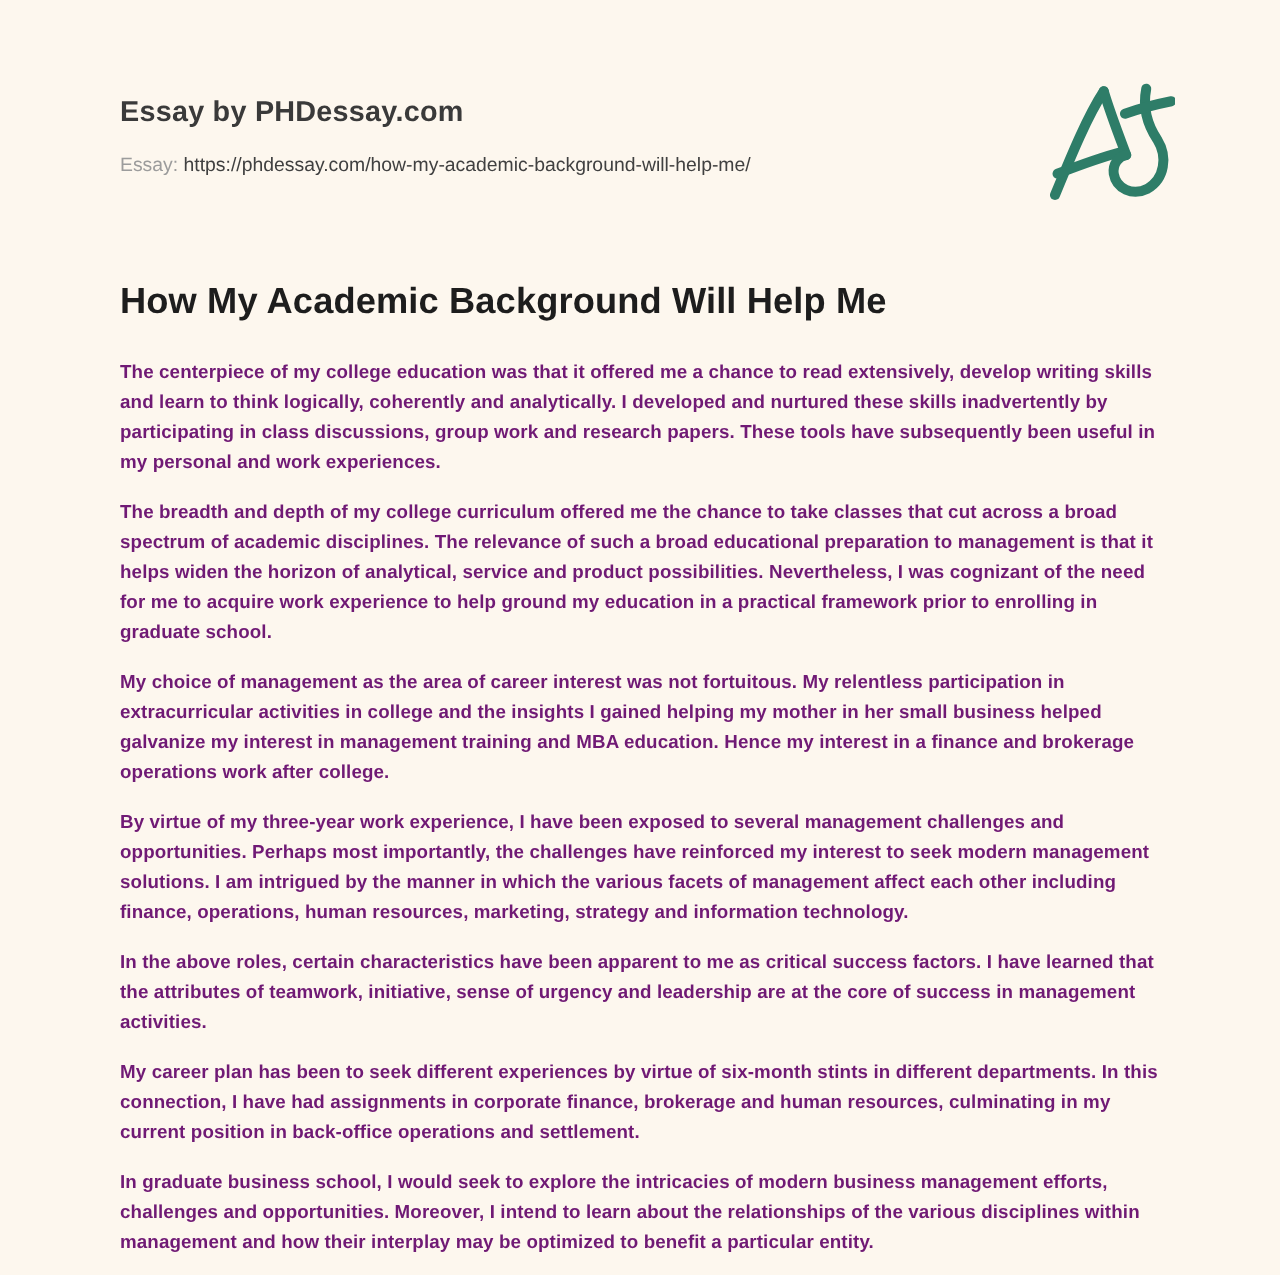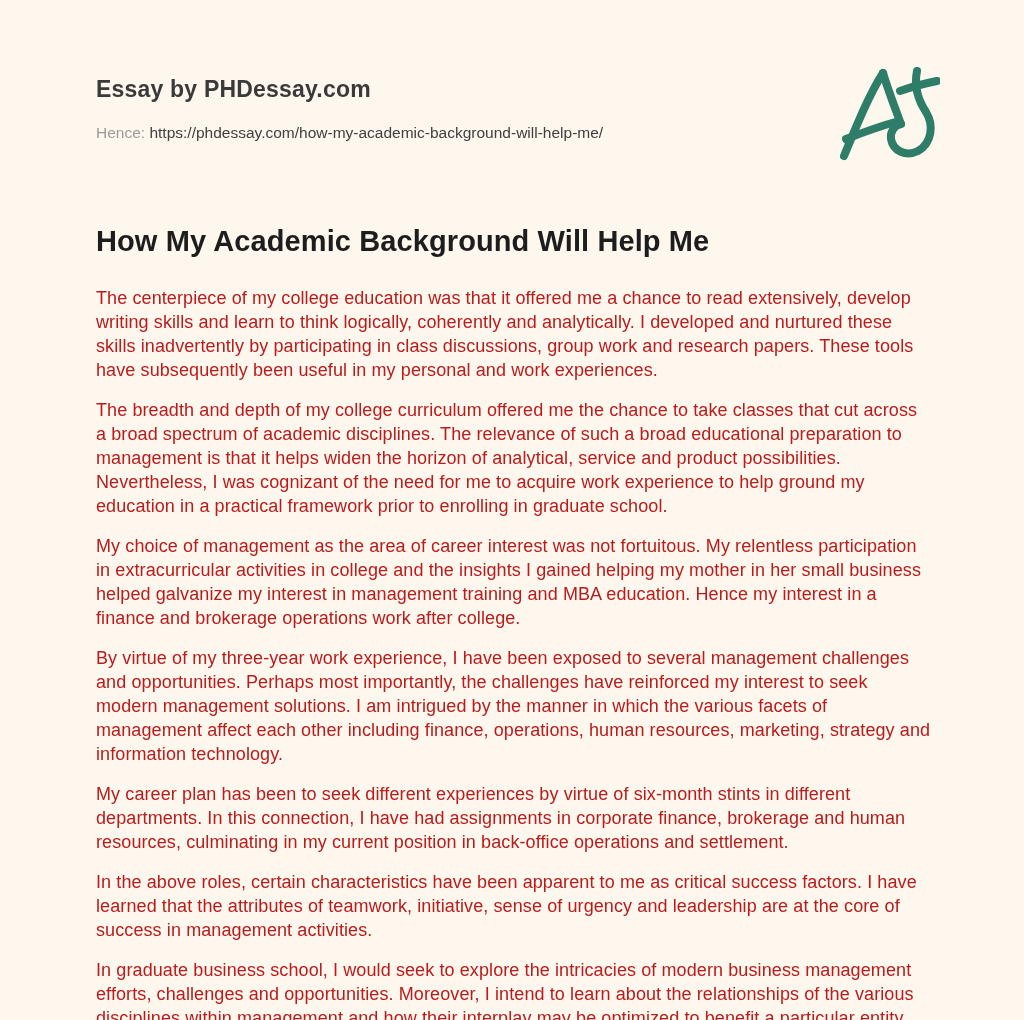--- a/index.html
+++ b/index.html
@@ -60,35 +60,36 @@
   }
   .essay-title {
     margin: 0 0 28px 0;
     font-size: 29px;
     font-weight: 600;
     color: #1D1D1D;
     letter-spacing: 0.1px;
   }
   .para {
     margin: 0 0 16px 0;
-    font-size: 18px;
+    font-size: 15px;
     line-height: 24px;
-    color: #b91c1c;
+    color: #701a75;
     letter-spacing: 0.1px;
+    font-weight: bold;
   }
 </style>
 </head>
 <body>
 
 <div class="page">
 
   <div class="header">
     <h1 class="site-title">Essay by PHDessay.com</h1>
     <p class="source-line">
-      <span>Hence:</span>
+      <span>Essay:</span>
       <a href="#">https://phdessay.com/how-my-academic-background-will-help-me/</a>
     </p>
   </div>
 
   <div class="logo">
     <svg viewBox="0 0 100 100" fill="none" xmlns="http://www.w3.org/2000/svg">
 
       <path d="M4,92 C18,58 30,29 43,9" stroke="#2E7D68" stroke-width="8" stroke-linecap="round"></path>
       <path d="M43,9 C48,26 55,44 61,60" stroke="#2E7D68" stroke-width="8" stroke-linecap="round"></path>
       <path d="M6,75 C24,68 44,61 59,57" stroke="#2E7D68" stroke-width="8" stroke-linecap="round"></path>
@@ -97,18 +98,18 @@
       <path d="M60,27 C74,22 87,19 97,17" stroke="#2E7D68" stroke-width="8" stroke-linecap="round"></path>
     </svg>
   </div>
 
   <div class="content">
     <h2 class="essay-title">How My Academic Background Will Help Me</h2>
     <p class="para">The centerpiece of my college education was that it offered me a chance to read extensively, develop writing skills and learn to think logically, coherently and analytically. I developed and nurtured these skills inadvertently by participating in class discussions, group work and research papers. These tools have subsequently been useful in my personal and work experiences.</p>
     <p class="para">The breadth and depth of my college curriculum offered me the chance to take classes that cut across a broad spectrum of academic disciplines. The relevance of such a broad educational preparation to management is that it helps widen the horizon of analytical, service and product possibilities. Nevertheless, I was cognizant of the need for me to acquire work experience to help ground my education in a practical framework prior to enrolling in graduate school.</p>
     <p class="para">My choice of management as the area of career interest was not fortuitous. My relentless participation in extracurricular activities in college and the insights I gained helping my mother in her small business helped galvanize my interest in management training and MBA education. Hence my interest in a finance and brokerage operations work after college.</p>
     <p class="para">By virtue of my three-year work experience, I have been exposed to several management challenges and opportunities. Perhaps most importantly, the challenges have reinforced my interest to seek modern management solutions. I am intrigued by the manner in which the various facets of management affect each other including finance, operations, human resources, marketing, strategy and information technology.</p>
+    <p class="para">In the above roles, certain characteristics have been apparent to me as critical success factors. I have learned that the attributes of teamwork, initiative, sense of urgency and leadership are at the core of success in management activities.</p>
     <p class="para">My career plan has been to seek different experiences by virtue of six-month stints in different departments. In this connection, I have had assignments in corporate finance, brokerage and human resources, culminating in my current position in back-office operations and settlement.</p>
-    <p class="para">In the above roles, certain characteristics have been apparent to me as critical success factors. I have learned that the attributes of teamwork, initiative, sense of urgency and leadership are at the core of success in management activities.</p>
     <p class="para">In graduate business school, I would seek to explore the intricacies of modern business management efforts, challenges and opportunities. Moreover, I intend to learn about the relationships of the various disciplines within management and how their interplay may be optimized to benefit a particular entity.</p>
   </div>
 
 </div>
 
 </body></html>

